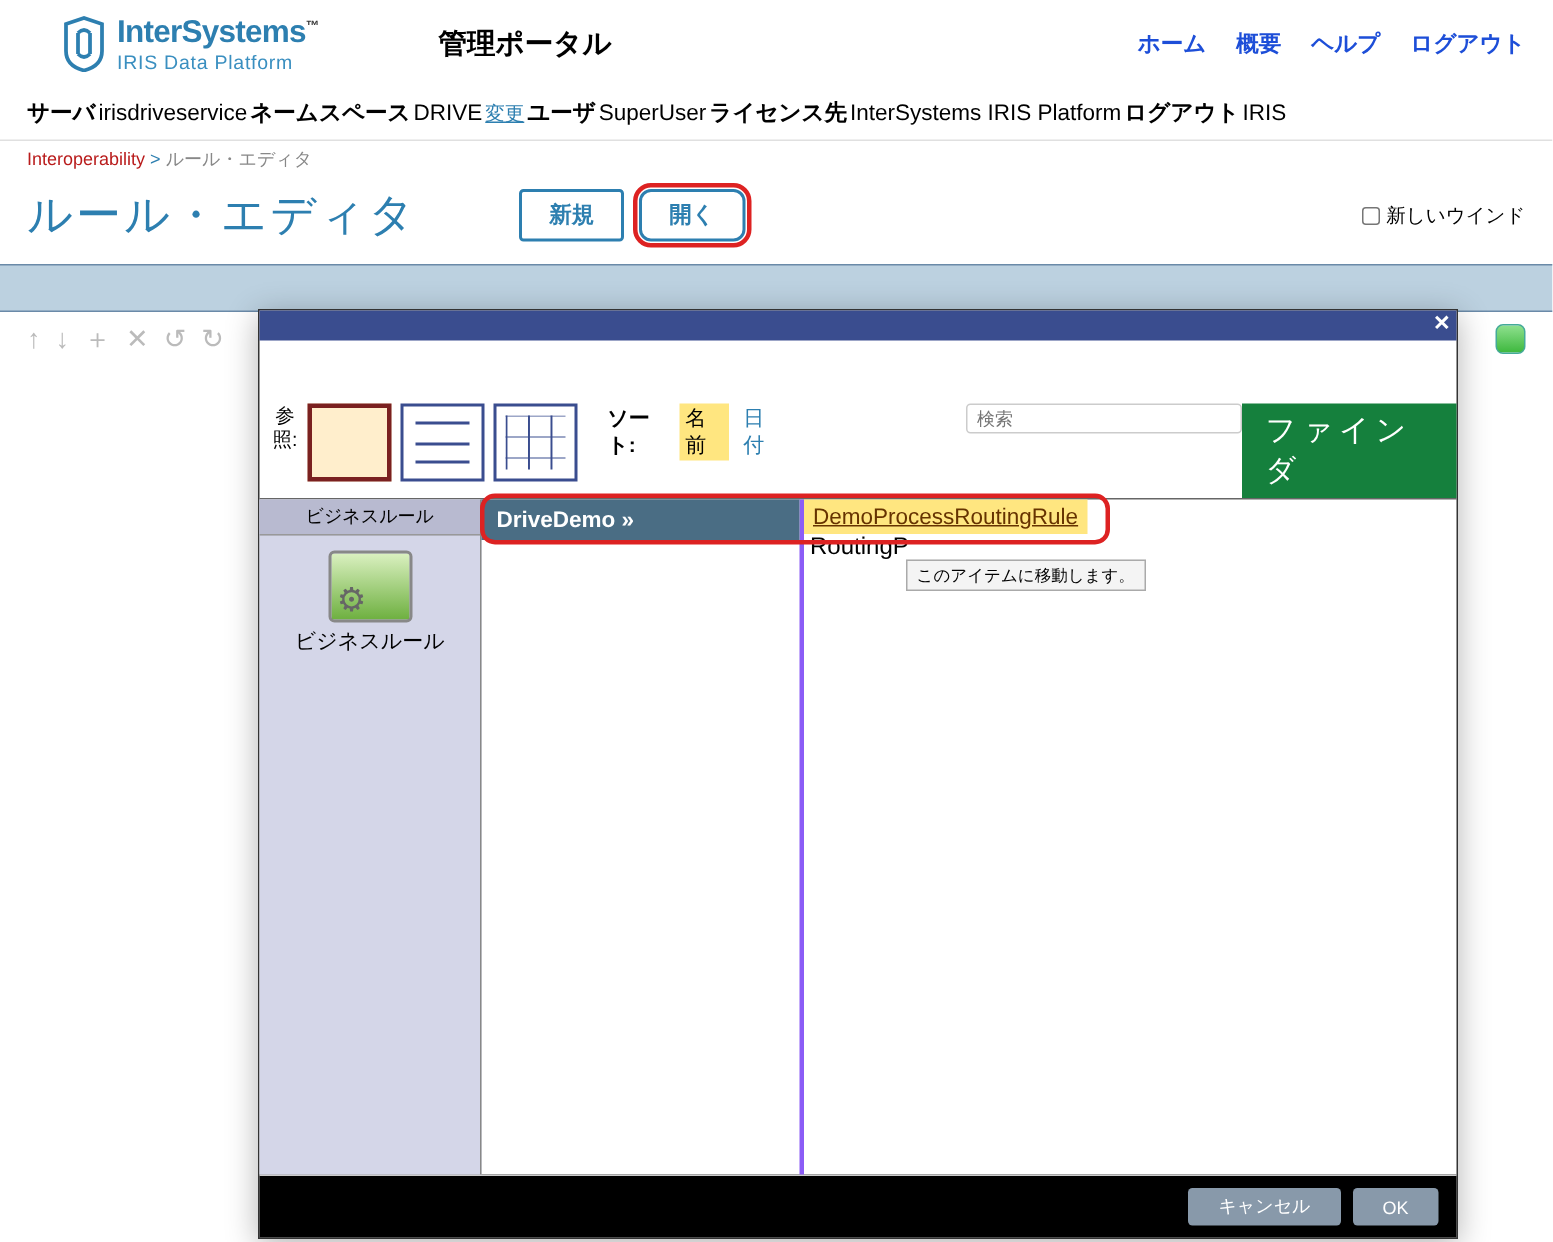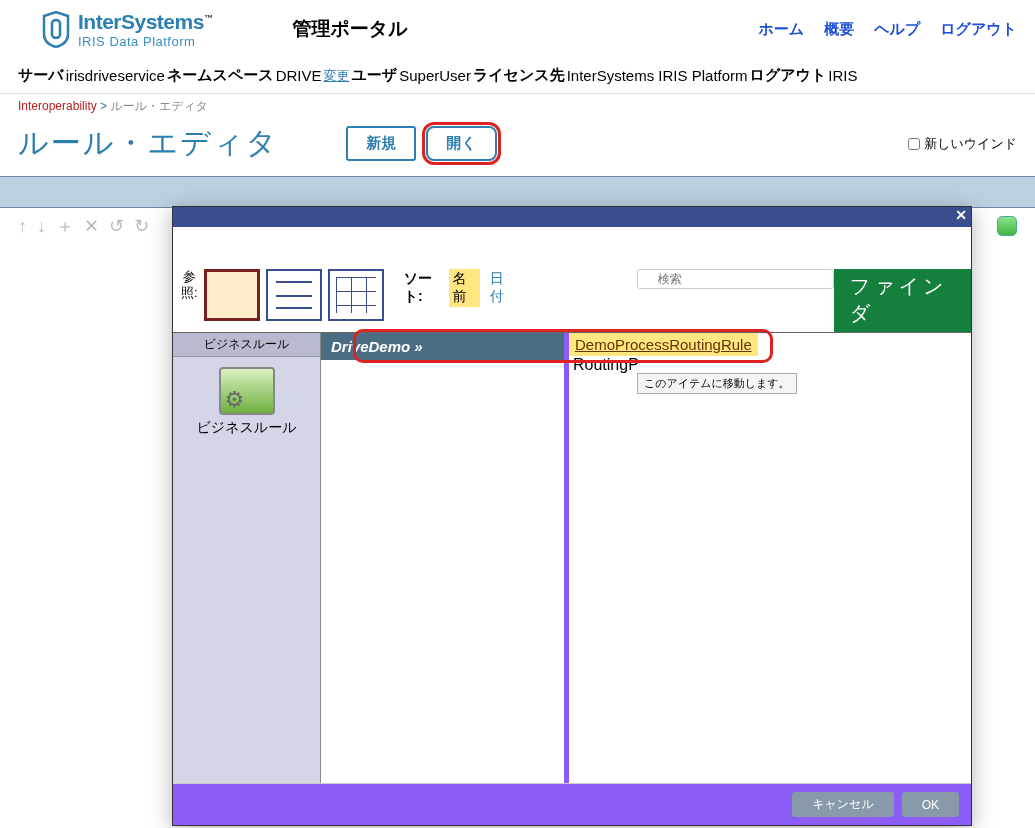--- a/index.html
+++ b/index.html
@@ -54,40 +54,40 @@
 .view-btn { width: 56px; height: 52px; border: 2px solid #3a4d8f; background: #fff; cursor: pointer; position: relative; }
 .view-btn.active { border: 3px solid #7a2020; background: #ffeecc; }
 .view-btn.cols::before { content:""; position:absolute; inset:6px; background: linear-gradient(90deg, #ffeecc 33%, #3a4d8f 33%, #3a4d8f 34%, #ffeecc 34%, #ffeecc 66%, #3a4d8f 66%, #3a4d8f 67%, #ffeecc 67%); }
 .view-btn.list::before { content:""; position:absolute; inset:10px 8px; border-top:2px solid #3a4d8f; border-bottom:2px solid #3a4d8f; }
 .view-btn.list::after { content:""; position:absolute; left:8px; right:8px; top:50%; height:2px; background:#3a4d8f; }
 .view-btn.grid::before { content:""; position:absolute; inset:6px; background-image: linear-gradient(#3a4d8f 1px, transparent 1px), linear-gradient(90deg, #3a4d8f 1px, transparent 1px); background-size: 15px 14px; }
 .sort-wrap { margin-left: 20px; display: flex; align-items: center; gap: 6px; font-size: 14px; }
 .sort-opt { padding: 1px 4px; cursor: pointer; }
 .sort-opt.sel { background: #ffe680; }
 .sort-opt.link { color: #2d7fb0; }
-.search-input { margin-left: 120px; width: 200px; height: 20px; border: 1px solid #ccc; border-radius: 3px; padding: 0 20px; font-size: 12px; }
+.search-input { margin-left: 120px; width: 200px; height: 20px; border: 1px solid #ccc; border-radius: 3px; padding: 0 6px; font-size: 12px; }
 .finder-label { margin-left: auto; background: #15803d; color: #fff; font-family: Georgia, serif; font-size: 20px; padding: 20px 16px 22px; letter-spacing: 4px; align-self: stretch; display: flex; align-items: center; }
 
 .modal-body { display: flex; height: 450px; }
 .left-pane { width: 148px; background: #d4d6e8; text-align: center; border-right: 1px solid #888; }
 .cat-header { background: #b8bad0; font-size: 12px; padding: 3px; border-bottom: 1px solid #999; }
 .cat-icon { margin: 10px auto 4px; width: 56px; height: 48px; background: linear-gradient(#daf0c0, #6eb040); border: 2px solid #888; border-radius: 4px; position: relative; }
 .cat-icon::before { content:"⚙"; position:absolute; left:4px; bottom:0; font-size:22px; color:#666; }
 .cat-label { font-size: 14px; }
 
-.col-pane { width: 248px; border-right: 5px solid #8b5cf6; font-style: italic; }
+.col-pane { width: 215px; border-right: 3px solid #8b5cf6; }
 .col-pane2 { flex: 1; position: relative; }
 .drive-demo-row { background: #4a6d84; color: #fff; font-weight: bold; font-size: 15px; padding: 5px 10px; cursor: pointer; }
 .drive-demo-row::after { content: " »"; }
 .rule-link { display: inline-block; background: #ffe680; color: #663300; text-decoration: underline; font-size: 15px; padding: 3px 6px; cursor: pointer; margin: 0; }
 .red-box-dialog { position: absolute; left: -216px; top: -4px; width: 420px; height: 34px; border: 3px solid #d22; border-radius: 10px; pointer-events: none; }
 .routing-partial { font-size: 16px; padding: 2px 4px; }
 .tooltip { position: absolute; left: 68px; top: 40px; background: #f4f4f4; border: 1px solid #aaa; font-size: 11px; padding: 2px 6px; }
 
-.modal-footer { display: flex; justify-content: flex-end; gap: 8px; padding: 8px 12px; background: #8b5cf6; border-top: 1px solid #ccc; }
+.modal-footer { display: flex; justify-content: flex-end; gap: 8px; padding: 8px 12px; background: #000000; border-top: 1px solid #ccc; }
 .dlg-btn { background: #8899aa; color: #fff; border: none; border-radius: 3px; padding: 4px 20px; font-size: 12px; cursor: pointer; }
 </style>
 </head>
 <body>
 
 <div class="header">
   <div class="logo-wrap">
     <svg class="logo-badge" viewBox="0 0 28 38">
       <path d="M2 6 L14 2 L26 6 L26 24 Q26 34 14 37 Q2 34 2 24 Z" fill="none" stroke="#2d7fb0" stroke-width="2.5"></path>
       <path d="M10 12 L10 26 M18 12 L18 26 M10 12 Q14 8 18 12 M10 26 Q14 30 18 26" fill="none" stroke="#2d7fb0" stroke-width="2.5"></path>

